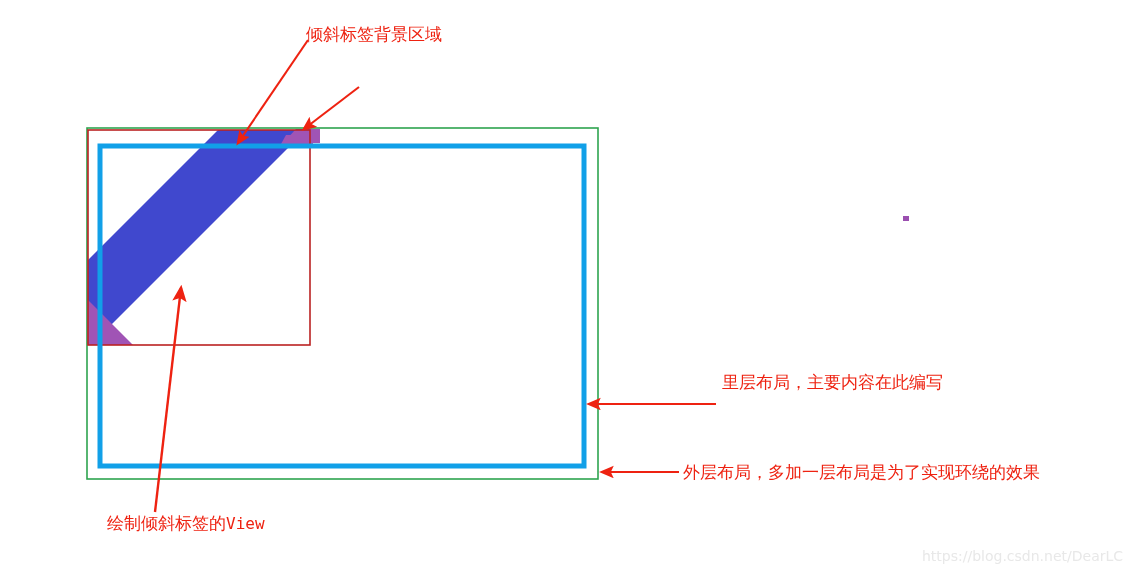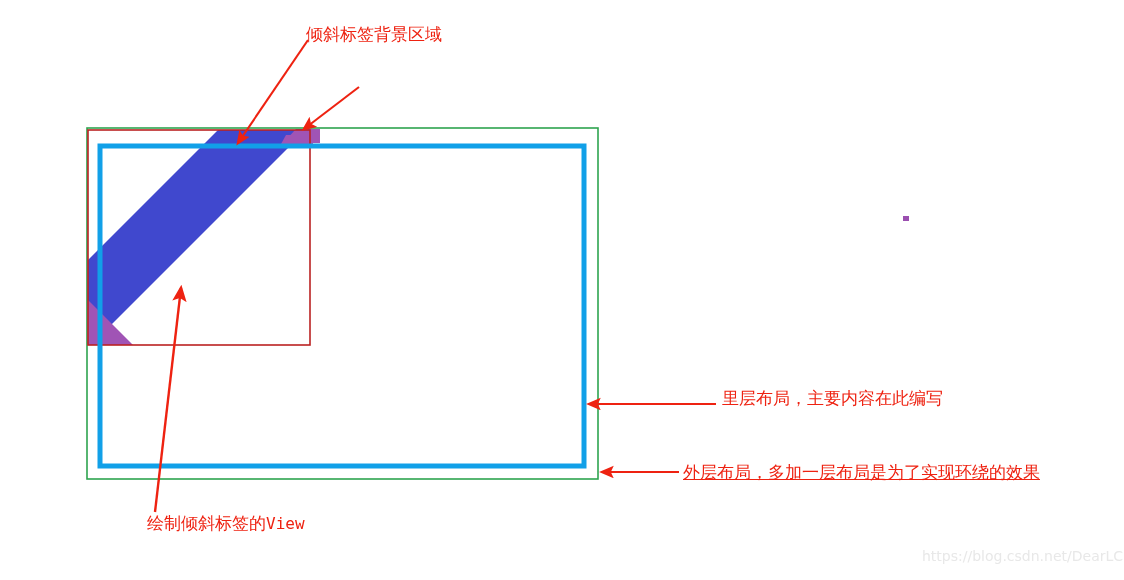--- a/index.html
+++ b/index.html
@@ -16,23 +16,23 @@
     position:absolute;
     color:#EE2211;
     font-size:17px;
     line-height:20px;
     white-space:nowrap;
     font-family:"DejaVu Sans","Liberation Sans",sans-serif;
   }
   .anno .view-word{font-family:"DejaVu Sans Mono","Liberation Mono",monospace;font-size:16px;}
   #label-tag-bg{left:306px;top:24px;}
   #label-fold-area{left:363px;top:71px;}
-  #label-inner-layout{left:722px;top:388px;}
-  #label-outer-layout{left:683px;top:462px;text-decoration:underline;}
-  #label-draw-view{left:107px;top:513px;margin-left:40px;}
+  #label-inner-layout{left:722px;top:372px;}
+  #label-outer-layout{left:683px;top:462px;}
+  #label-draw-view{left:107px;top:513px;}
   #watermark{
     position:absolute;left:922px;top:548px;
     color:#E8E8E8;font-size:14px;white-space:nowrap;
     font-family:"DejaVu Sans","Liberation Sans",sans-serif;
   }
 </style>
 </head>
 <body>
 
 <div id="stage">

